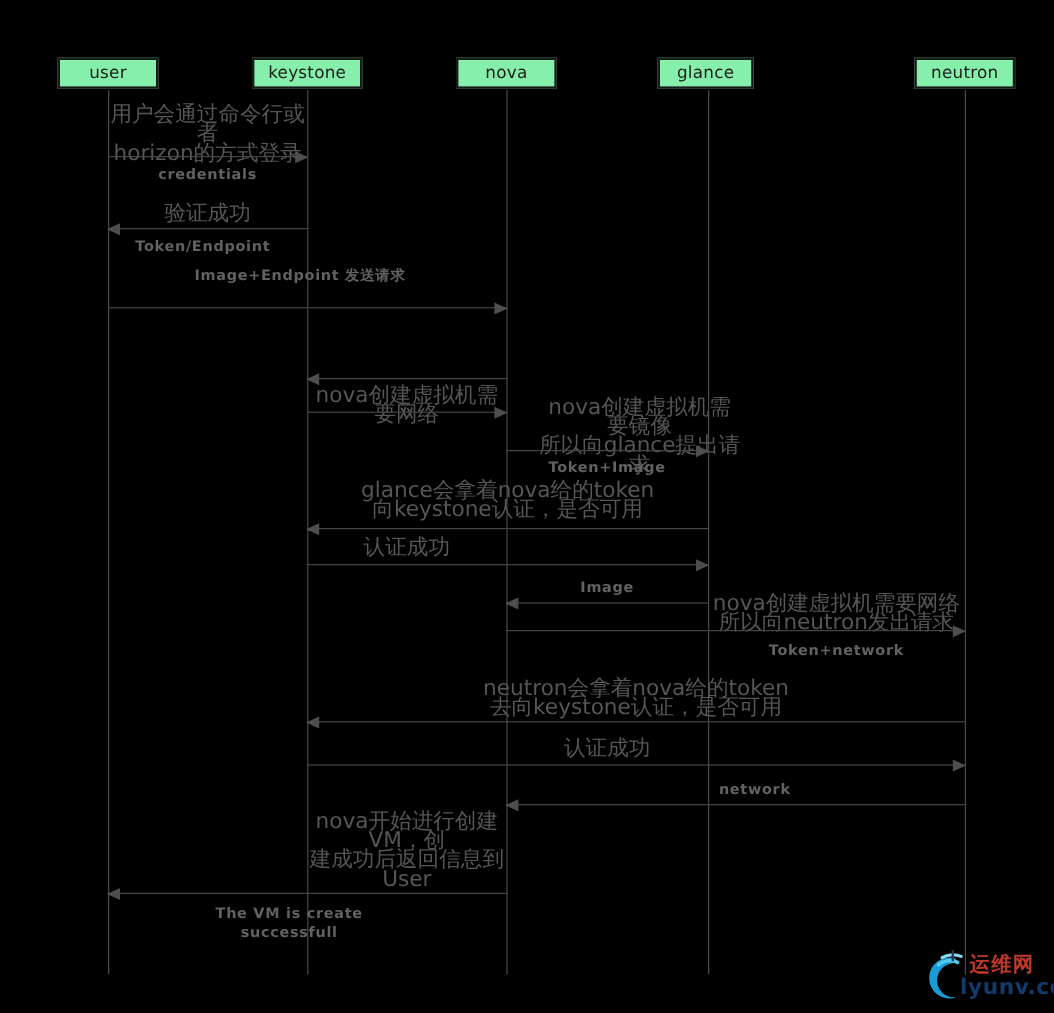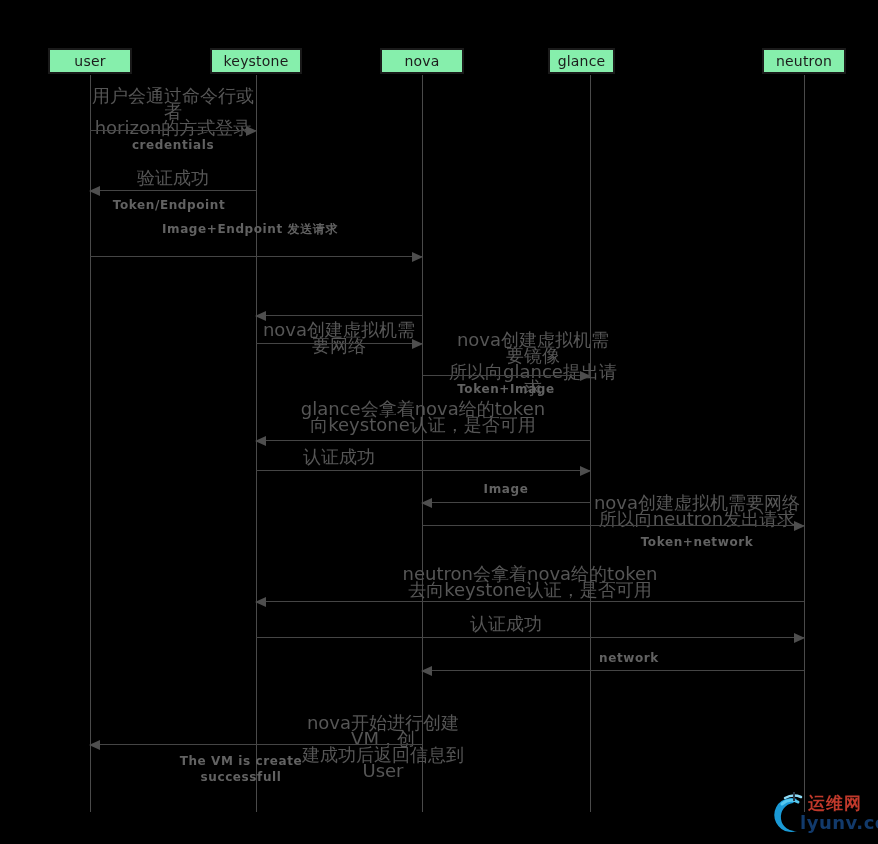--- a/index.html
+++ b/index.html
@@ -43,21 +43,21 @@
 
   <div class="participant" style="left:48px;top:48px;width:84px;">
     <span>user</span>
     </div>
   <div class="participant" style="left:210px;top:48px;width:92px;">
     <span>keystone</span>
     </div>
   <div class="participant" style="left:380px;top:48px;width:84px;">
     <span>nova</span>
     </div>
-  <div class="participant" style="left:548px;top:48px;width:67px;">
+  <div class="participant" style="left:548px;top:48px;width:80px;">
     <span>glance</span>
     </div>
   <div class="participant" style="left:762px;top:48px;width:84px;">
     <span>neutron</span>
     </div>
 
   <div class="label note" style="left:90px;top:88px;width:166px;">用户会通过命令行或者
 horizon的方式登录</div>
   <div class="msg" style="left:90px;top:130px;width:166px;">
     <span class="head r"></span>
@@ -123,21 +123,21 @@
   <div class="label note" style="left:422px;top:616px;width:168px;">认证成功</div>
   <div class="msg" style="left:256px;top:637px;width:548px;">
     <span class="head r"></span>
     </div>
 
   <div class="label bold" style="left:545px;top:650px;width:168px;">network</div>
   <div class="msg" style="left:422px;top:670px;width:382px;">
     <span class="head l"></span>
     </div>
 
-  <div class="label note" style="left:256px;top:715px;width:166px;padding-left:44px;">nova开始进行创建VM，创
+  <div class="label note" style="left:256px;top:677px;width:166px;">nova开始进行创建VM，创
 建成功后返回信息到User</div>
   <div class="msg" style="left:90px;top:744px;width:332px;">
     <span class="head l"></span>
     </div>
   <div class="label bold" style="left:160px;top:753px;width:162px;">The VM is create successfull</div>
 
   <div id="watermark">
     <svg width="112" height="50" viewBox="0 0 112 50" style="position:absolute;left:0;top:0;">
       <path d="M37 9 A17 17 0 1 0 37 41 A13 13 0 1 1 33 13 Z" fill="#1a9ad6"></path>
       <path d="M22 14 A15 15 0 0 1 38 12" stroke="#56c8f0" stroke-width="3" fill="none" stroke-linecap="round"></path>

